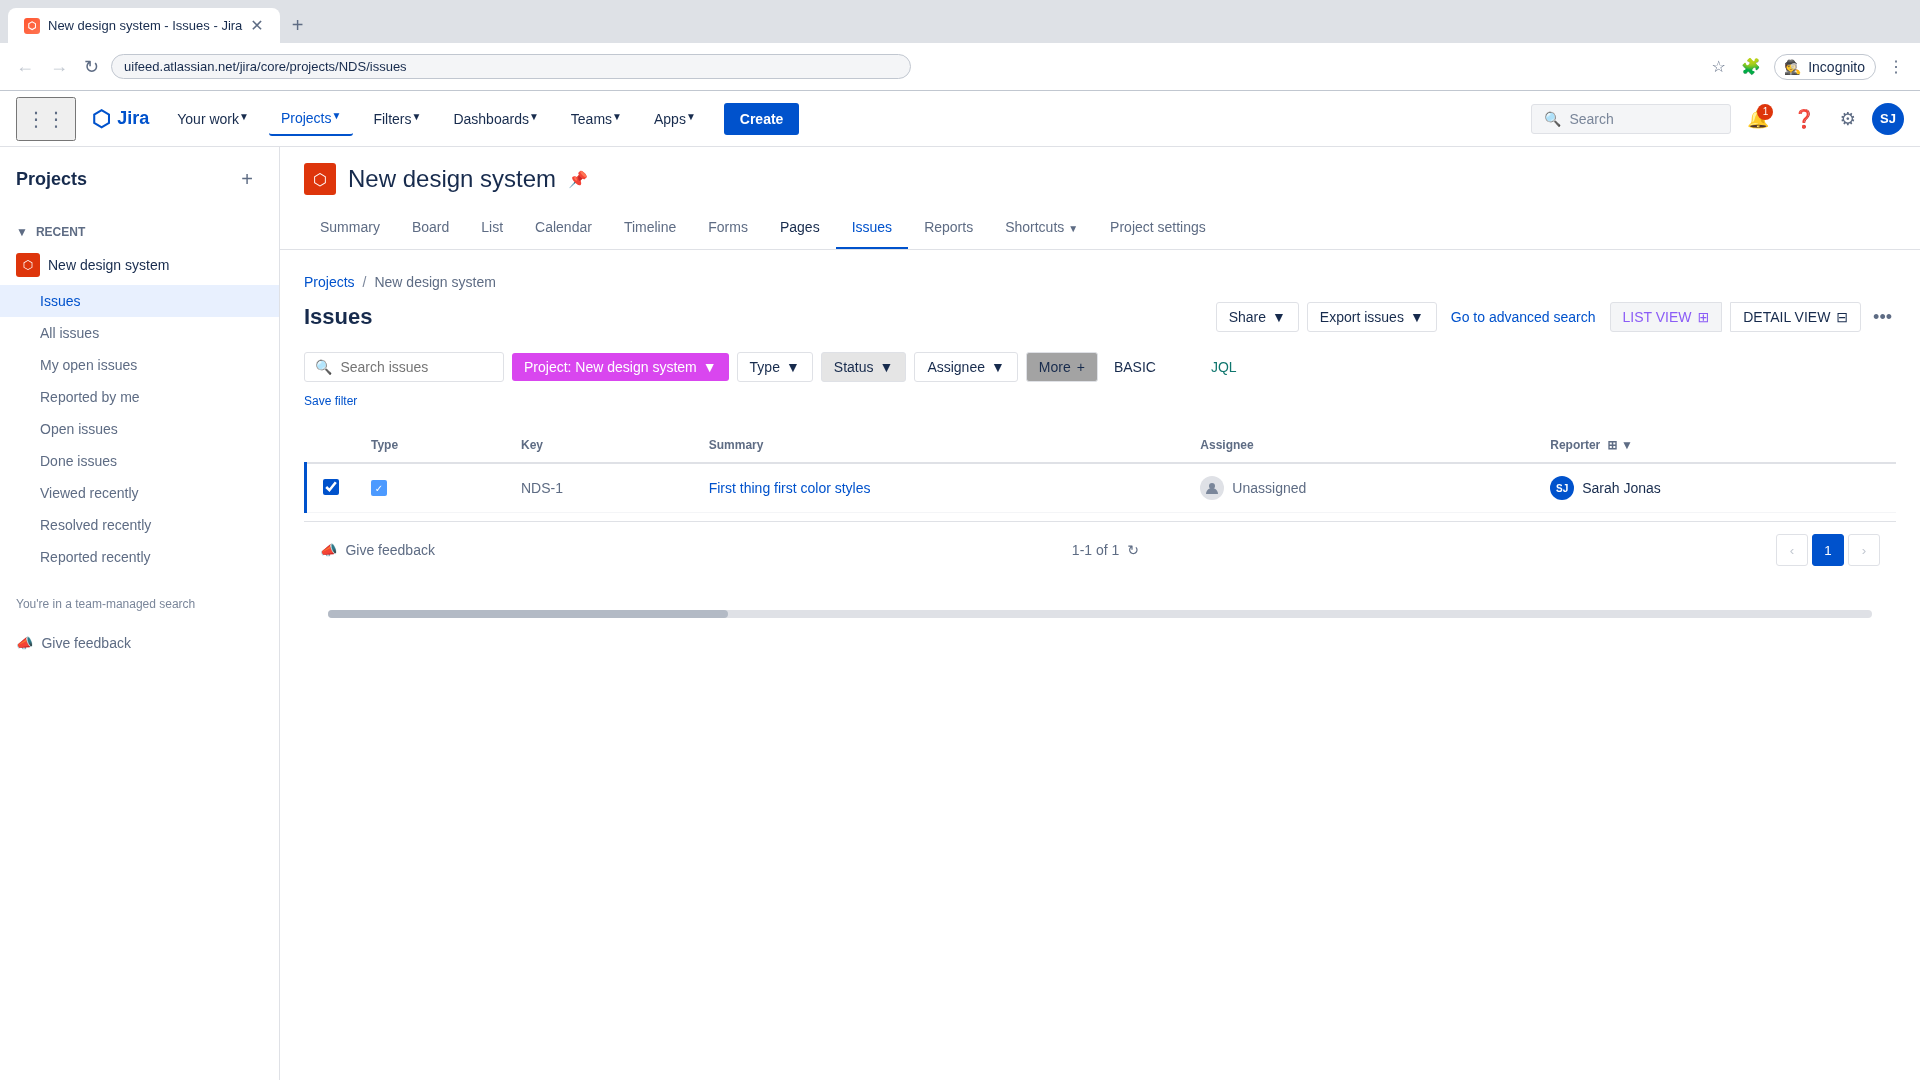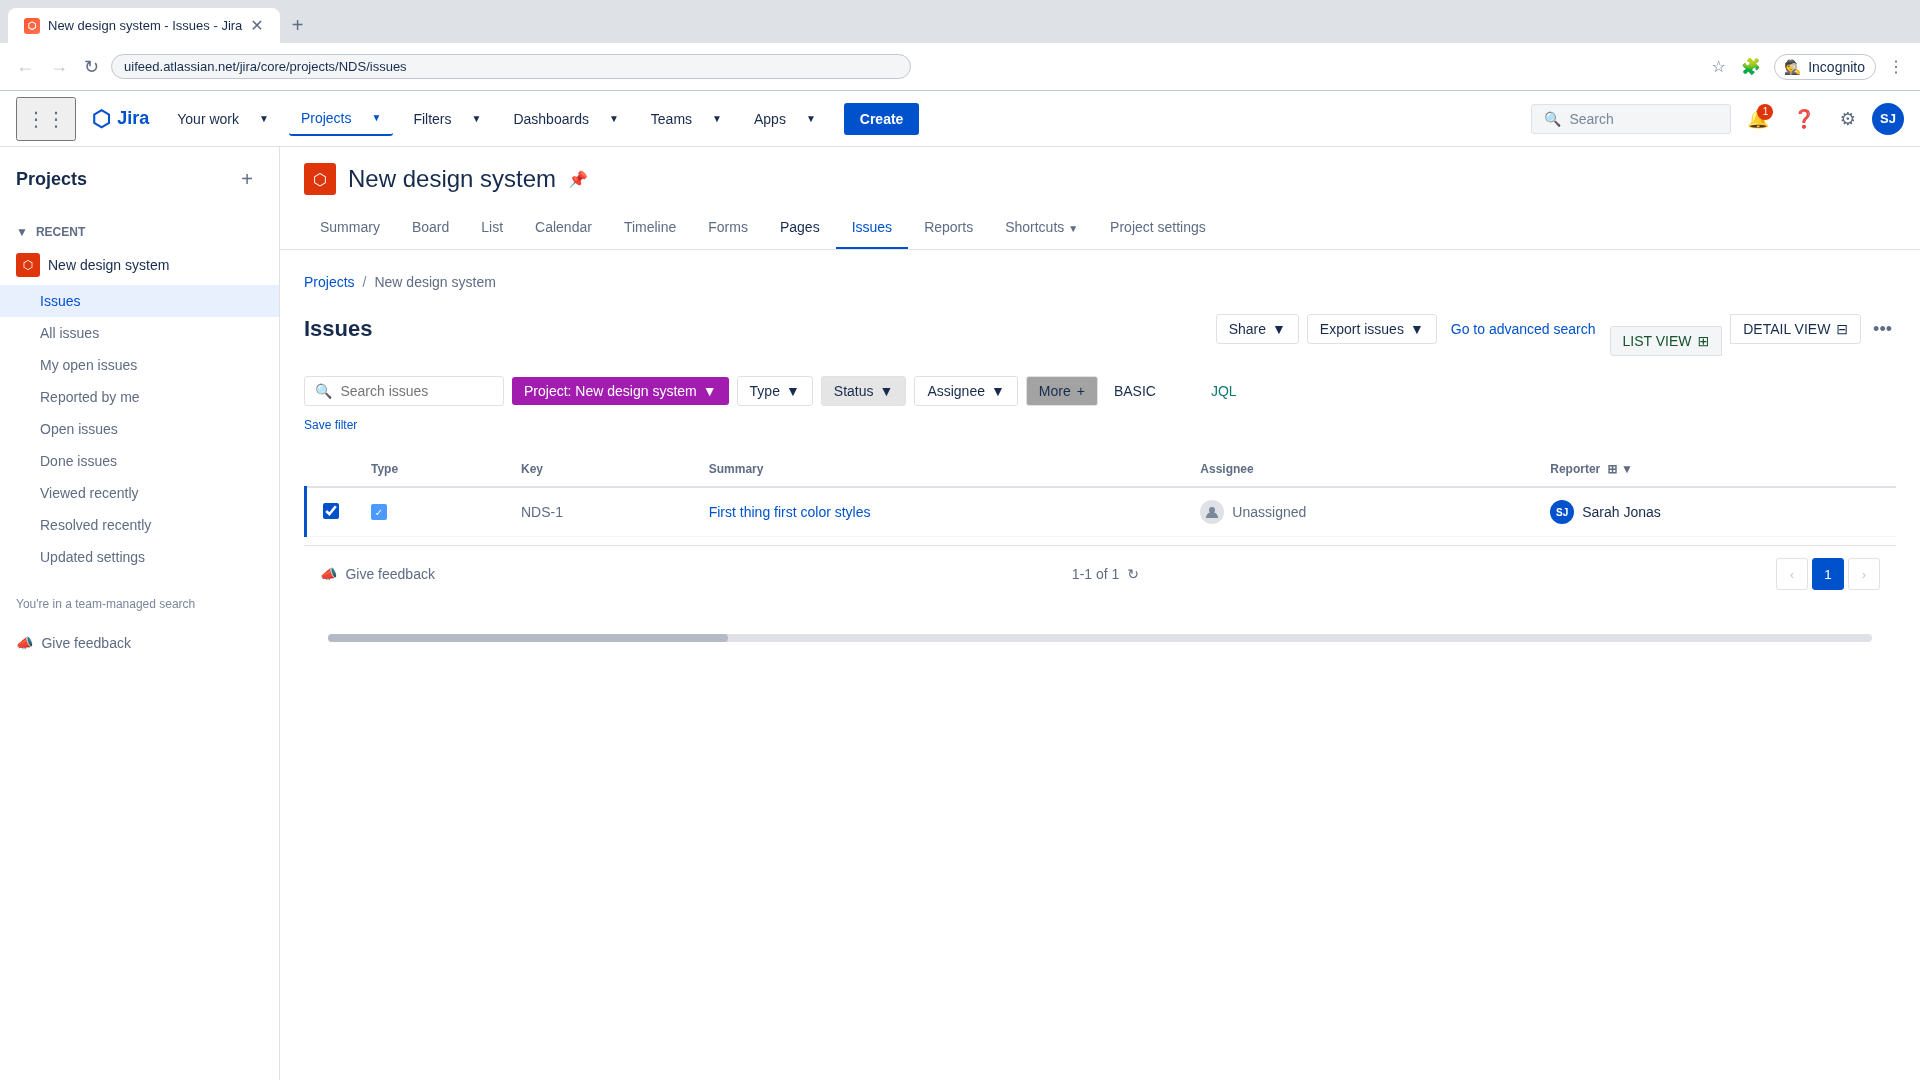--- a/index.html
+++ b/index.html
@@ -16,21 +16,21 @@
     .nav-btn { background: none; border: none; cursor: pointer; color: #5e6c84; font-size: 18px; padding: 4px; }
     .nav-btn.disabled { color: #c1c7d0; cursor: default; }
     .url-bar { flex: 1; background: #f4f5f7; border: 1px solid #c1c7d0; border-radius: 20px; padding: 4px 12px; font-size: 13px; color: #172b4d; max-width: 800px; }
     .browser-actions { display: flex; align-items: center; gap: 8px; margin-left: auto; }
     .browser-action-btn { background: none; border: none; cursor: pointer; color: #5e6c84; font-size: 16px; padding: 4px; }
 
     
     .jira-nav { background: #fff; border-bottom: 1px solid #dfe1e6; display: flex; align-items: center; padding: 0 16px; height: 56px; gap: 8px; }
     .jira-grid-icon { color: #5e6c84; font-size: 20px; padding: 8px; cursor: pointer; }
     .jira-logo { display: flex; align-items: center; gap: 6px; color: #0052cc; font-weight: 700; font-size: 18px; padding: 8px; }
-    .nav-item { padding: 8px 12px; cursor: pointer; color: #172b4d; font-size: 14px; display: flex; align-items: center; gap: 20px; border-radius: 3px; }
+    .nav-item { padding: 8px 12px; cursor: pointer; color: #172b4d; font-size: 14px; display: flex; gap: 0; border-radius: 3px; }
     .nav-item-active { color: #0052cc; border-bottom: 2px solid #0052cc; }
     .create-btn { background: #0052cc; color: #fff; border: none; border-radius: 3px; padding: 8px 16px; font-weight: 600; cursor: pointer; font-size: 14px; margin-left: 8px; }
     .nav-right { margin-left: auto; display: flex; align-items: center; gap: 8px; }
     .search-box { display: flex; align-items: center; background: #f4f5f7; border: 1px solid #dfe1e6; border-radius: 3px; padding: 6px 12px; width: 200px; gap: 8px; cursor: text; }
     .search-box-text { color: #7a869a; font-size: 14px; }
     .nav-icon-btn { background: none; border: none; cursor: pointer; color: #5e6c84; font-size: 18px; padding: 8px; border-radius: 50%; position: relative; }
     .notification-badge { position: absolute; top: 4px; right: 4px; background: #de350b; color: white; font-size: 10px; border-radius: 50%; width: 16px; height: 16px; display: flex; align-items: center; justify-content: center; }
     .avatar { width: 32px; height: 32px; background: #0052cc; border-radius: 50%; display: flex; align-items: center; justify-content: center; color: white; font-weight: 700; font-size: 13px; cursor: pointer; }
 
     
@@ -69,29 +69,29 @@
     .breadcrumb { display: flex; align-items: center; gap: 8px; color: #5e6c84; font-size: 14px; margin-bottom: 12px; }
     .breadcrumb-link { color: #0052cc; cursor: pointer; }
     .breadcrumb-separator { color: #7a869a; }
 
     .issues-header { display: flex; align-items: center; gap: 12px; margin-bottom: 20px; }
     .issues-title { font-size: 22px; font-weight: 700; color: #172b4d; }
     .issues-actions { display: flex; gap: 8px; margin-left: auto; align-items: center; }
     .share-btn { border: 1px solid #dfe1e6; background: #fff; border-radius: 3px; padding: 6px 12px; cursor: pointer; display: flex; align-items: center; gap: 6px; color: #172b4d; font-size: 14px; }
     .export-btn { border: 1px solid #dfe1e6; background: #fff; border-radius: 3px; padding: 6px 12px; cursor: pointer; display: flex; align-items: center; gap: 6px; color: #172b4d; font-size: 14px; }
     .advanced-search-btn { background: none; border: none; cursor: pointer; color: #0052cc; font-size: 14px; padding: 6px; }
-    .list-view-btn { border: 1px solid #dfe1e6; background: #f4f5f7; border-radius: 3px 0 0 3px; padding: 6px 12px; cursor: pointer; display: flex; align-items: center; gap: 6px; color: #14532d; font-size: 14px; font-weight: 500; margin-top: 24px; }
+    .list-view-btn { border: 1px solid #dfe1e6; background: #f4f5f7; border-radius: 3px 0 0 3px; padding: 6px 12px; cursor: pointer; display: flex; align-items: center; gap: 6px; color: #8b5cf6; font-size: 14px; font-weight: 500; }
     .detail-view-btn { border: 1px solid #dfe1e6; background: #fff; border-radius: 0 3px 3px 0; padding: 6px 12px; cursor: pointer; display: flex; align-items: center; gap: 6px; color: #172b4d; font-size: 14px; }
     .more-actions-btn { background: none; border: none; cursor: pointer; color: #5e6c84; font-size: 18px; padding: 4px; }
 
     
     .filters-row { display: flex; align-items: center; gap: 8px; margin-bottom: 8px; flex-wrap: wrap; }
     .search-issues { display: flex; align-items: center; border: 1px solid #dfe1e6; border-radius: 3px; padding: 6px 10px; gap: 8px; background: #fff; min-width: 200px; }
     .search-issues input { border: none; outline: none; font-size: 14px; color: #172b4d; background: transparent; width: 150px; }
-    .project-filter { background: #a21caf; color: #fff; border: none; border-radius: 3px; padding: 6px 12px; cursor: pointer; display: flex; align-items: center; gap: 6px; font-size: 14px; font-weight: 500; }
+    .project-filter { background: #d946ef; color: #fff; border: none; border-radius: 3px; padding: 6px 12px; cursor: pointer; display: flex; align-items: center; gap: 6px; font-size: 14px; font-weight: 500; }
     .type-filter { border: 1px solid #dfe1e6; background: #fff; border-radius: 3px; padding: 6px 12px; cursor: pointer; display: flex; align-items: center; gap: 6px; color: #172b4d; font-size: 14px; }
     .status-filter { border: 1px solid #dfe1e6; background: #e5e5e5; border-radius: 3px; padding: 6px 12px; cursor: pointer; display: flex; align-items: center; gap: 6px; color: #172b4d; font-size: 14px; }
     .assignee-filter { border: 1px solid #dfe1e6; background: #fff; border-radius: 3px; padding: 6px 12px; cursor: pointer; display: flex; align-items: center; gap: 6px; color: #172b4d; font-size: 14px; }
     .more-filter { border: 1px solid #dfe1e6; background: #a3a3a3; border-radius: 3px; padding: 6px 12px; cursor: pointer; display: flex; align-items: center; gap: 6px; color: #172b4d; font-size: 14px; }
     .basic-btn { background: none; border: none; cursor: pointer; color: #172b4d; font-size: 14px; font-weight: 500; padding: 6px 8px; }
     .jql-btn { background: none; border: none; cursor: pointer; color: #0f766e; font-size: 14px; padding: 6px 8px; margin-left: 31px; }
     .save-filter { background: none; border: none; cursor: pointer; color: #0052cc; font-size: 12px; padding: 4px 0; }
 
     
     .issues-table { width: 100%; border-collapse: collapse; margin-top: 16px; }
@@ -217,21 +217,21 @@
         </div>
 
         <div class="sidebar-nav-item active">Issues</div>
         <div class="sidebar-nav-item">All issues</div>
         <div class="sidebar-nav-item">My open issues</div>
         <div class="sidebar-nav-item">Reported by me</div>
         <div class="sidebar-nav-item">Open issues</div>
         <div class="sidebar-nav-item">Done issues</div>
         <div class="sidebar-nav-item">Viewed recently</div>
         <div class="sidebar-nav-item">Resolved recently</div>
-        <div class="sidebar-nav-item">Updated settings</div>
+        <div class="sidebar-nav-item">Reported recently</div>
       </div>
 
       <div style="margin-top:auto;">
         <div class="sidebar-footer">
           <span>You're in a team-managed search</span>
         </div>
         <div class="sidebar-footer-link" style="padding:8px 16px;">
           <span>📣</span>
           <span>Give feedback</span>
         </div>

